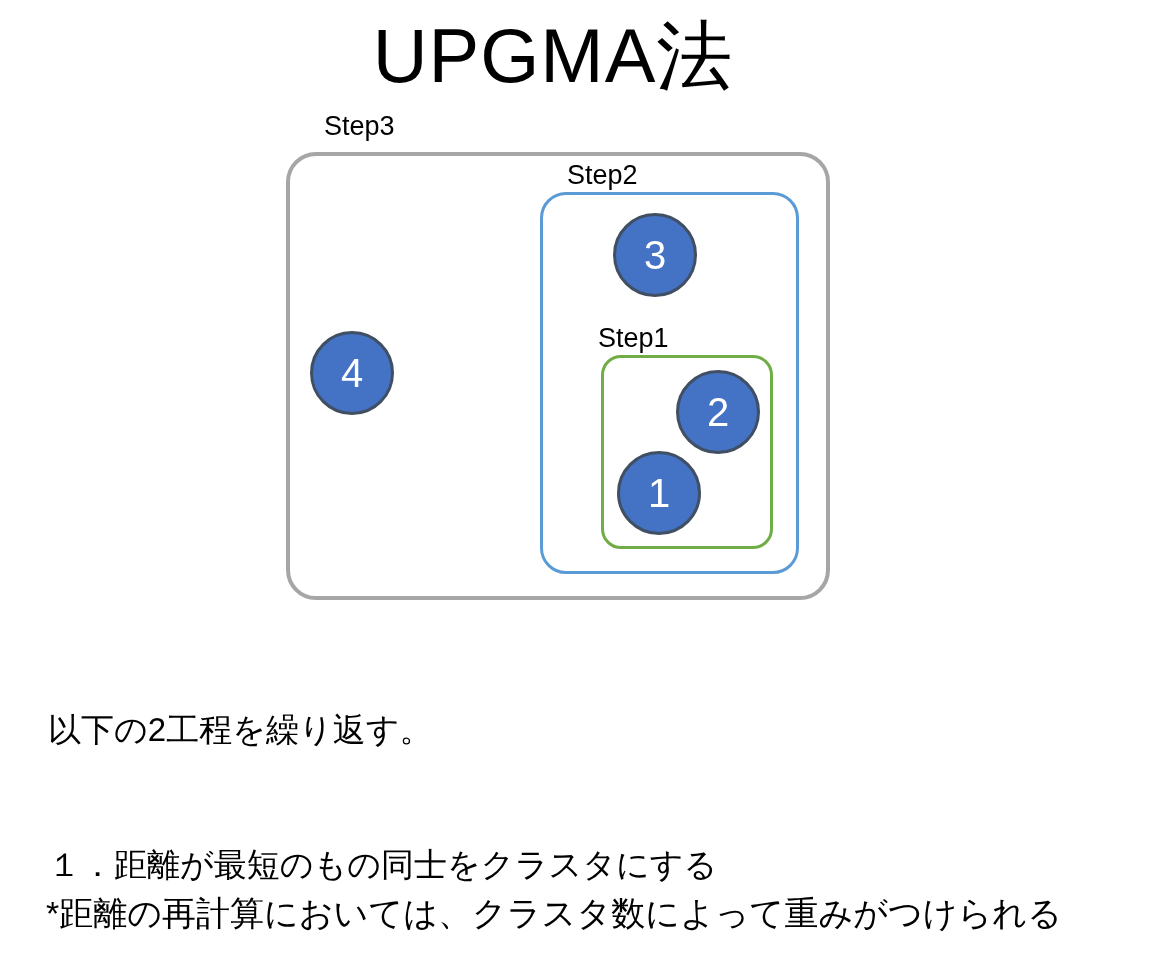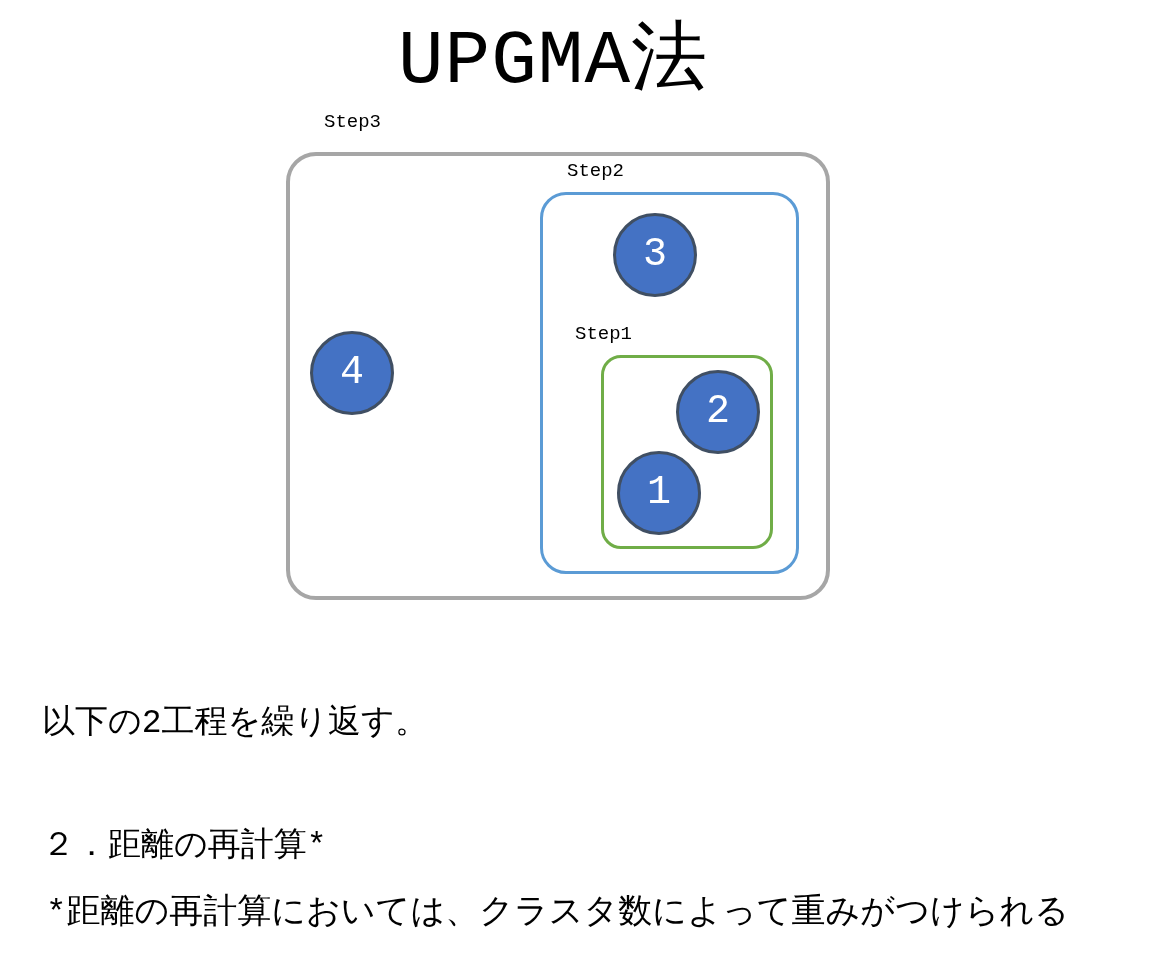--- a/index.html
+++ b/index.html
@@ -6,44 +6,44 @@
     margin: 0;
     padding: 0;
     background: #ffffff;
   }
   .slide {
     position: relative;
     width: 1150px;
     height: 956px;
     background: #ffffff;
     overflow: hidden;
-    font-family: Liberation Mono, monospace;
+    font-family: Liberation Sans, sans-serif;
     color: #000000;
   }
   .title {
     position: absolute;
     top: 6px;
     left: 0;
     width: 1106px;
     padding-right: 44px;
     text-align: center;
     font-size: 76px;
     font-weight: 400;
     letter-spacing: 1px;
     margin: 0;
   }
   .step-label {
     position: absolute;
-    font-size: 19px;
+    font-size: 27px;
     font-weight: 400;
     white-space: nowrap;
   }
   .step3-label { left: 324px; top: 111px; }
   .step2-label { left: 551px; top: 160px; margin-left: 16px; }
-  .step1-label { left: 575px; top: 323px; }
+  .step1-label { left: 598px; top: 323px; }
   .cluster-box {
     position: absolute;
     box-sizing: border-box;
     background: transparent;
   }
   .step3-box {
     left: 286px; top: 152px; width: 544px; height: 448px;
     border: 4px solid var(--step3-border, #a6a6a6);
     border-radius: 30px;
   }
@@ -77,21 +77,21 @@
   .node-2 { left: 676px; top: 370px; }
   .node-1 { left: 617px; top: 451px; }
   .procedure {
     position: absolute;
     left: 42px;
     top: 621px;
     font-size: 33px;
     line-height: 41px;
     white-space: pre;
   }
-  .procedure p { margin: 0; }
+  .procedure p { margin: 6px; }
   .note {
     position: absolute;
     left: 38px;
     top: 790px;
     font-size: 34px;
     line-height: 46px;
     white-space: pre;
   }
   .note p { margin: 8px; }
 </style>
@@ -113,20 +113,21 @@
     <div class="cluster-box step1-box"></div>
 
     <div class="node node-3">3</div>
     <div class="node node-4">4</div>
     <div class="node node-2">2</div>
     <div class="node node-1">1</div>
   </div>
 
   <div class="procedure">
     <p>以下の2工程を繰り返す。</p>
+    <p>１．距離が最短のもの同士をクラスタにする</p>
     <p>２．距離の再計算*</p>
   </div>
 
   <div class="note">
     <p>*距離の再計算においては、クラスタ数によって重みがつけられる</p>
     
     
   </div>
 
 </div>

